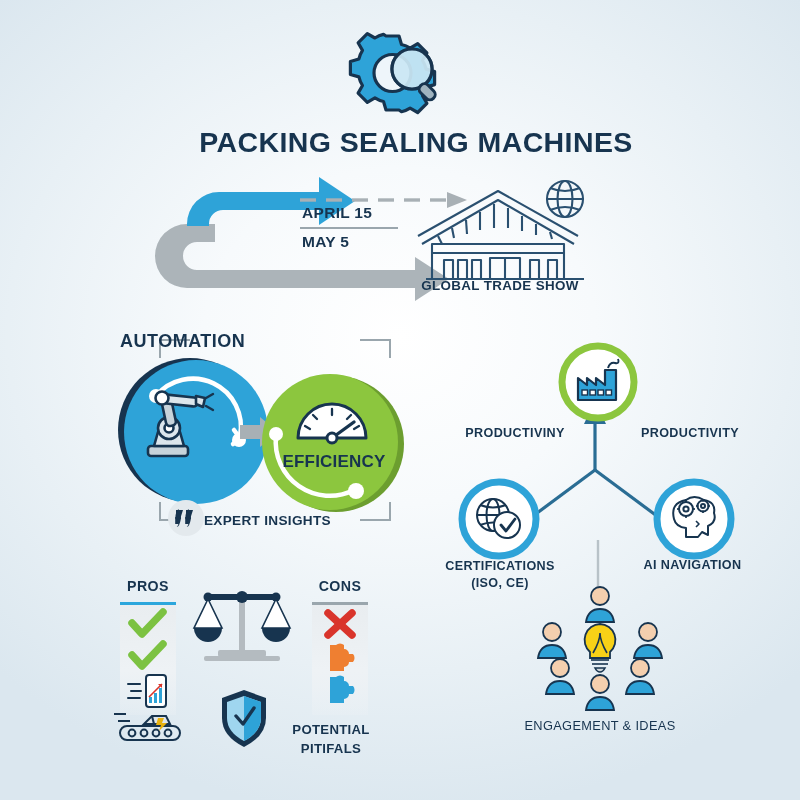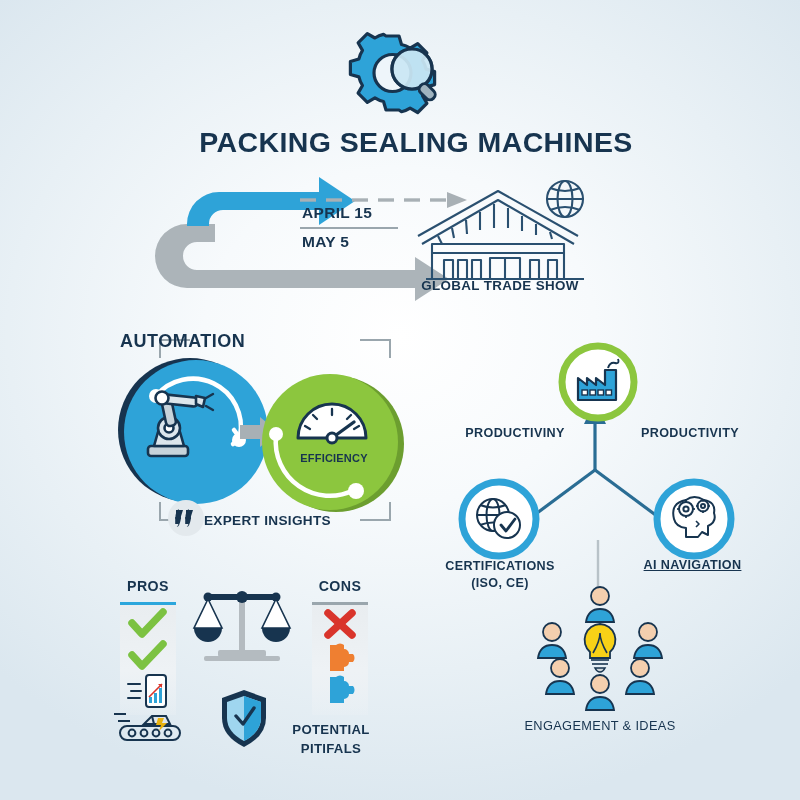--- a/index.html
+++ b/index.html
@@ -42,32 +42,32 @@
   #automation-label{
     left:120px;top:331px;width:300px;text-align:left;
     font-size:18px;font-weight:bold;color:#17344f;letter-spacing:.5px;
   }
   #expert-label{
     left:204px;top:513px;
     font-size:13.6px;font-weight:bold;color:#17344f;letter-spacing:.3px;
   }
   #efficiency-label{
     left:266px;top:452px;width:136px;text-align:center;
-    font-size:11px;font-weight:bold;color:#17344f;letter-spacing:.2px;
+    font-size:17px;font-weight:bold;color:#17344f;letter-spacing:.2px;
   }
 
   
   .flow-label{
     position:absolute;font-size:12.6px;font-weight:bold;color:#17344f;
     letter-spacing:.35px;text-align:center;
   }
   #prod-left{left:450px;top:426px;width:130px;}
   #prod-right{left:620px;top:426px;width:140px;}
   #cert-label{left:430px;top:558px;width:140px;line-height:17px;}
-  #ai-label{left:620px;top:558px;width:145px;text-decoration:underline;}
+  #ai-label{left:620px;top:558px;width:145px;}
 
   
   .colhead{
     position:absolute;font-size:14.2px;font-weight:bold;color:#17344f;
     letter-spacing:.4px;text-align:center;width:100px;
   }
   #pros-head{left:98px;top:578px;}
   #cons-head{left:290px;top:578px;}
   .card{
     position:absolute;width:56px;height:110px;

